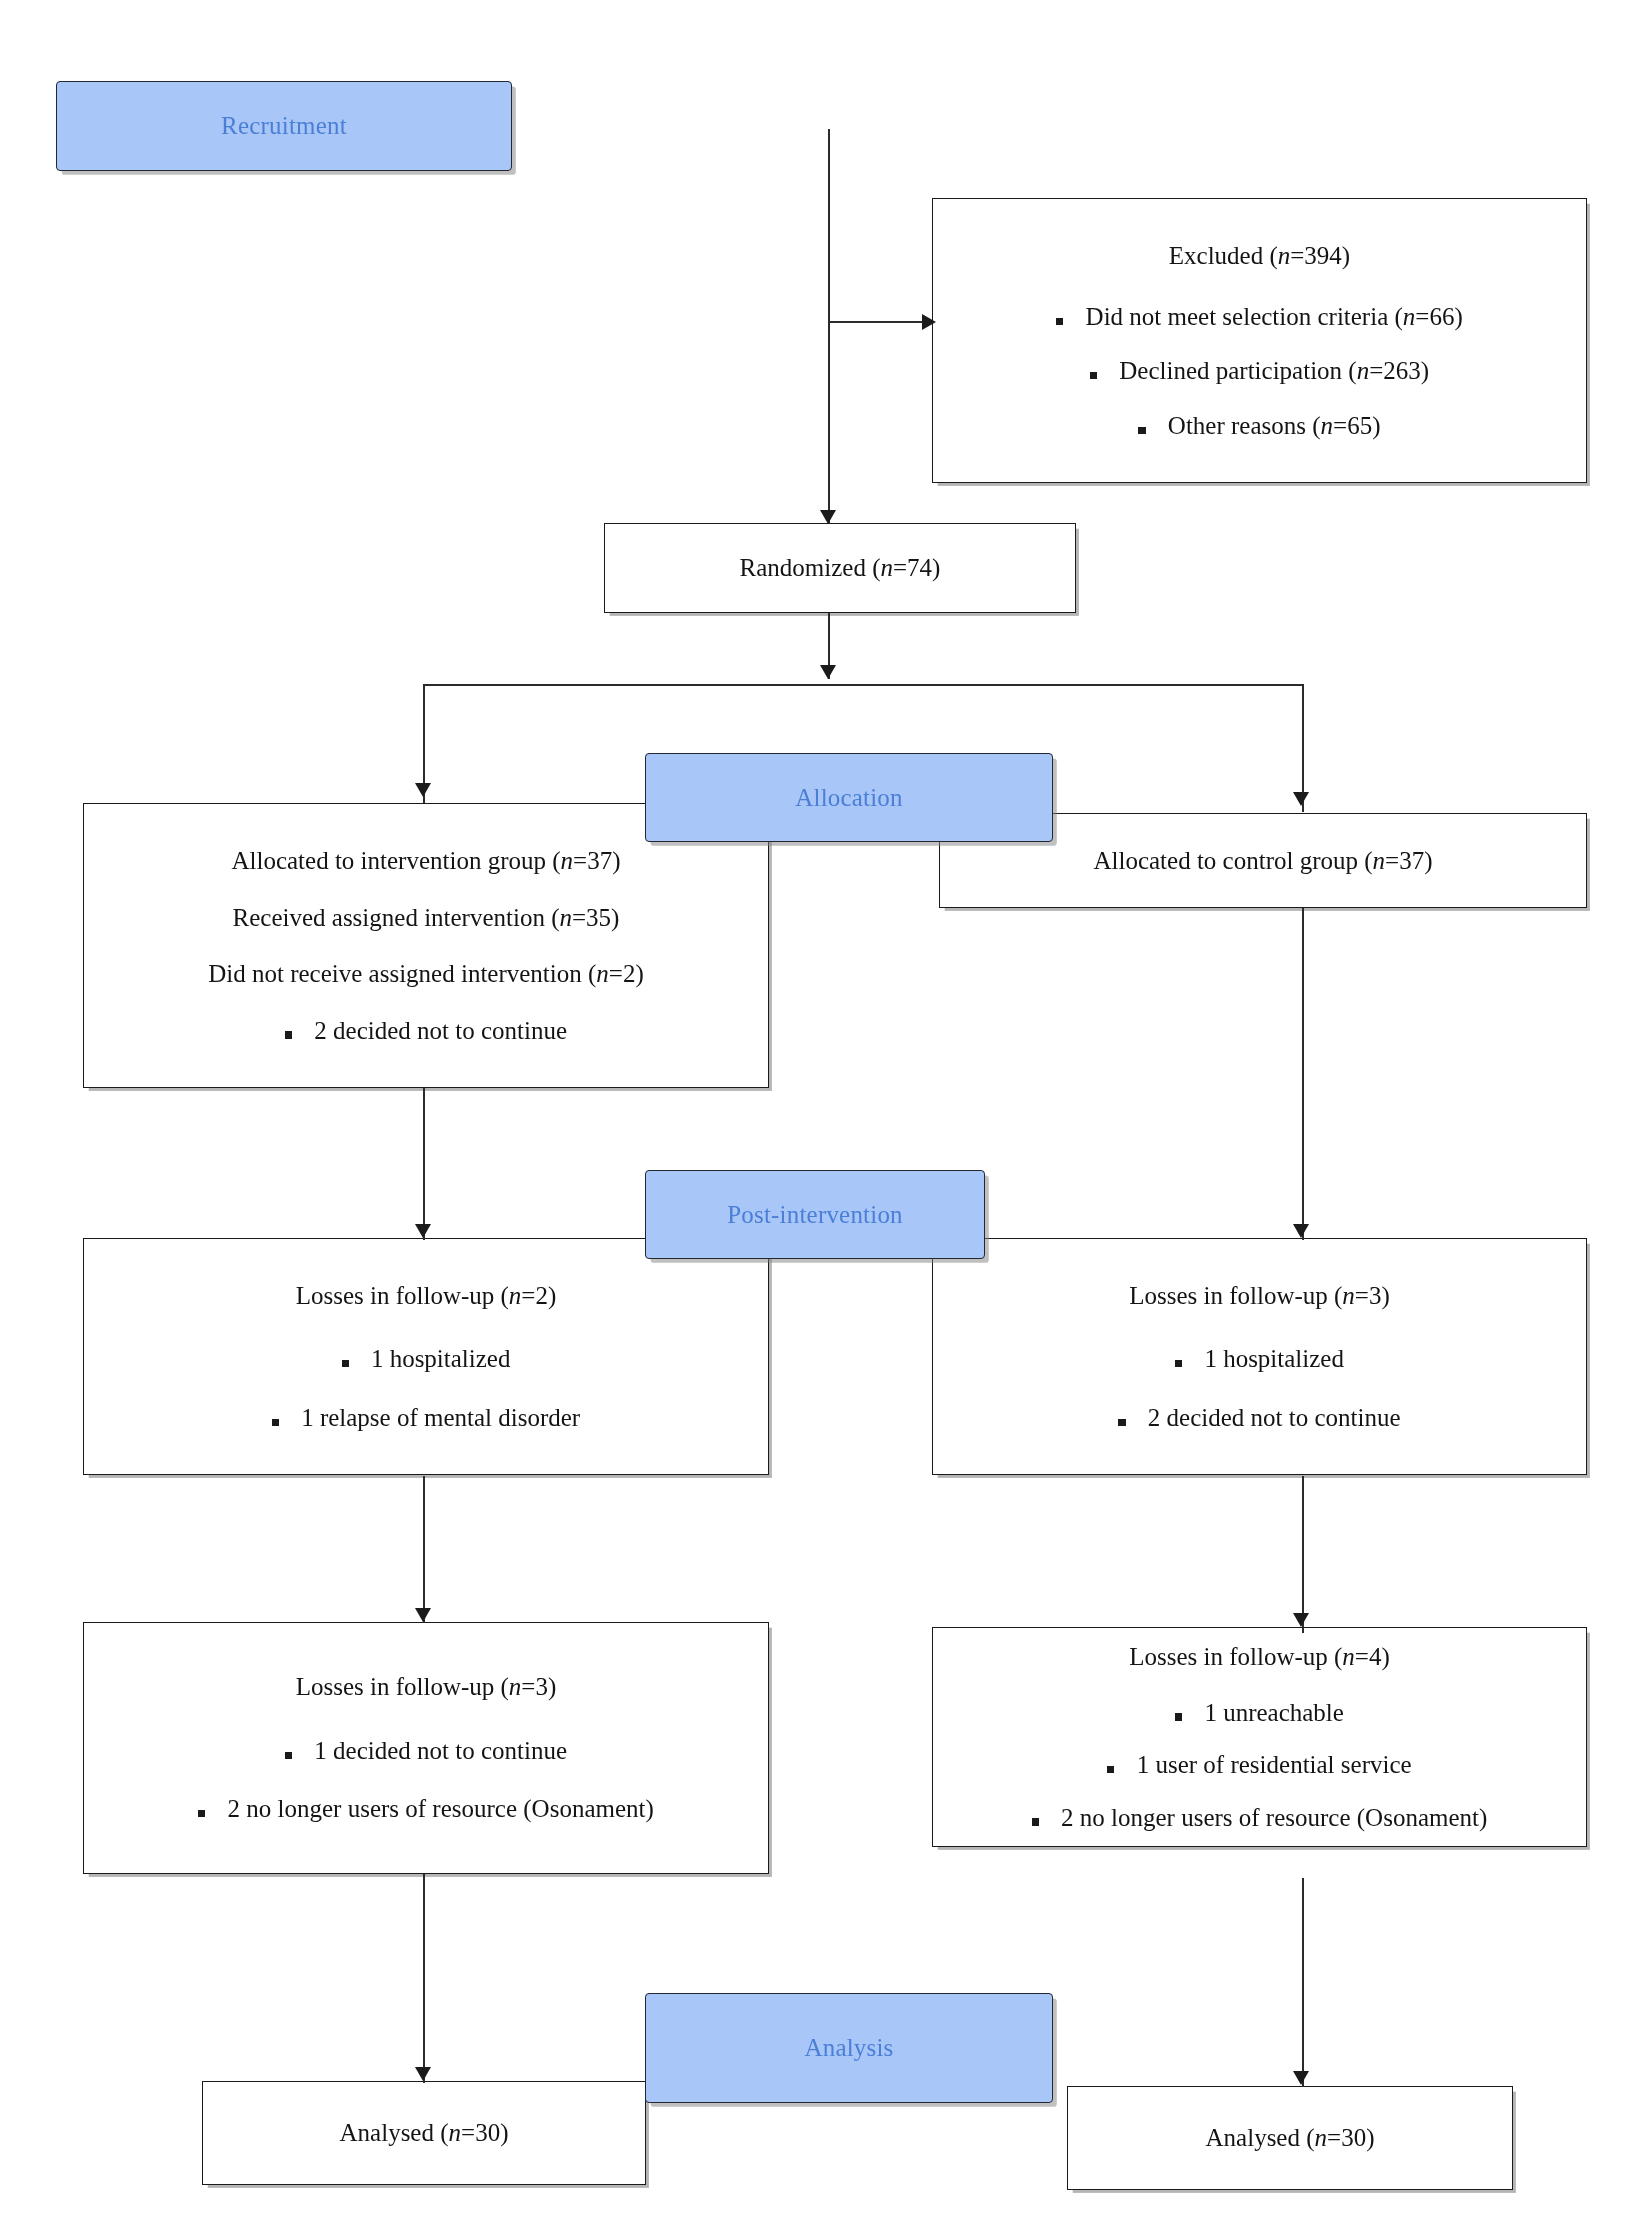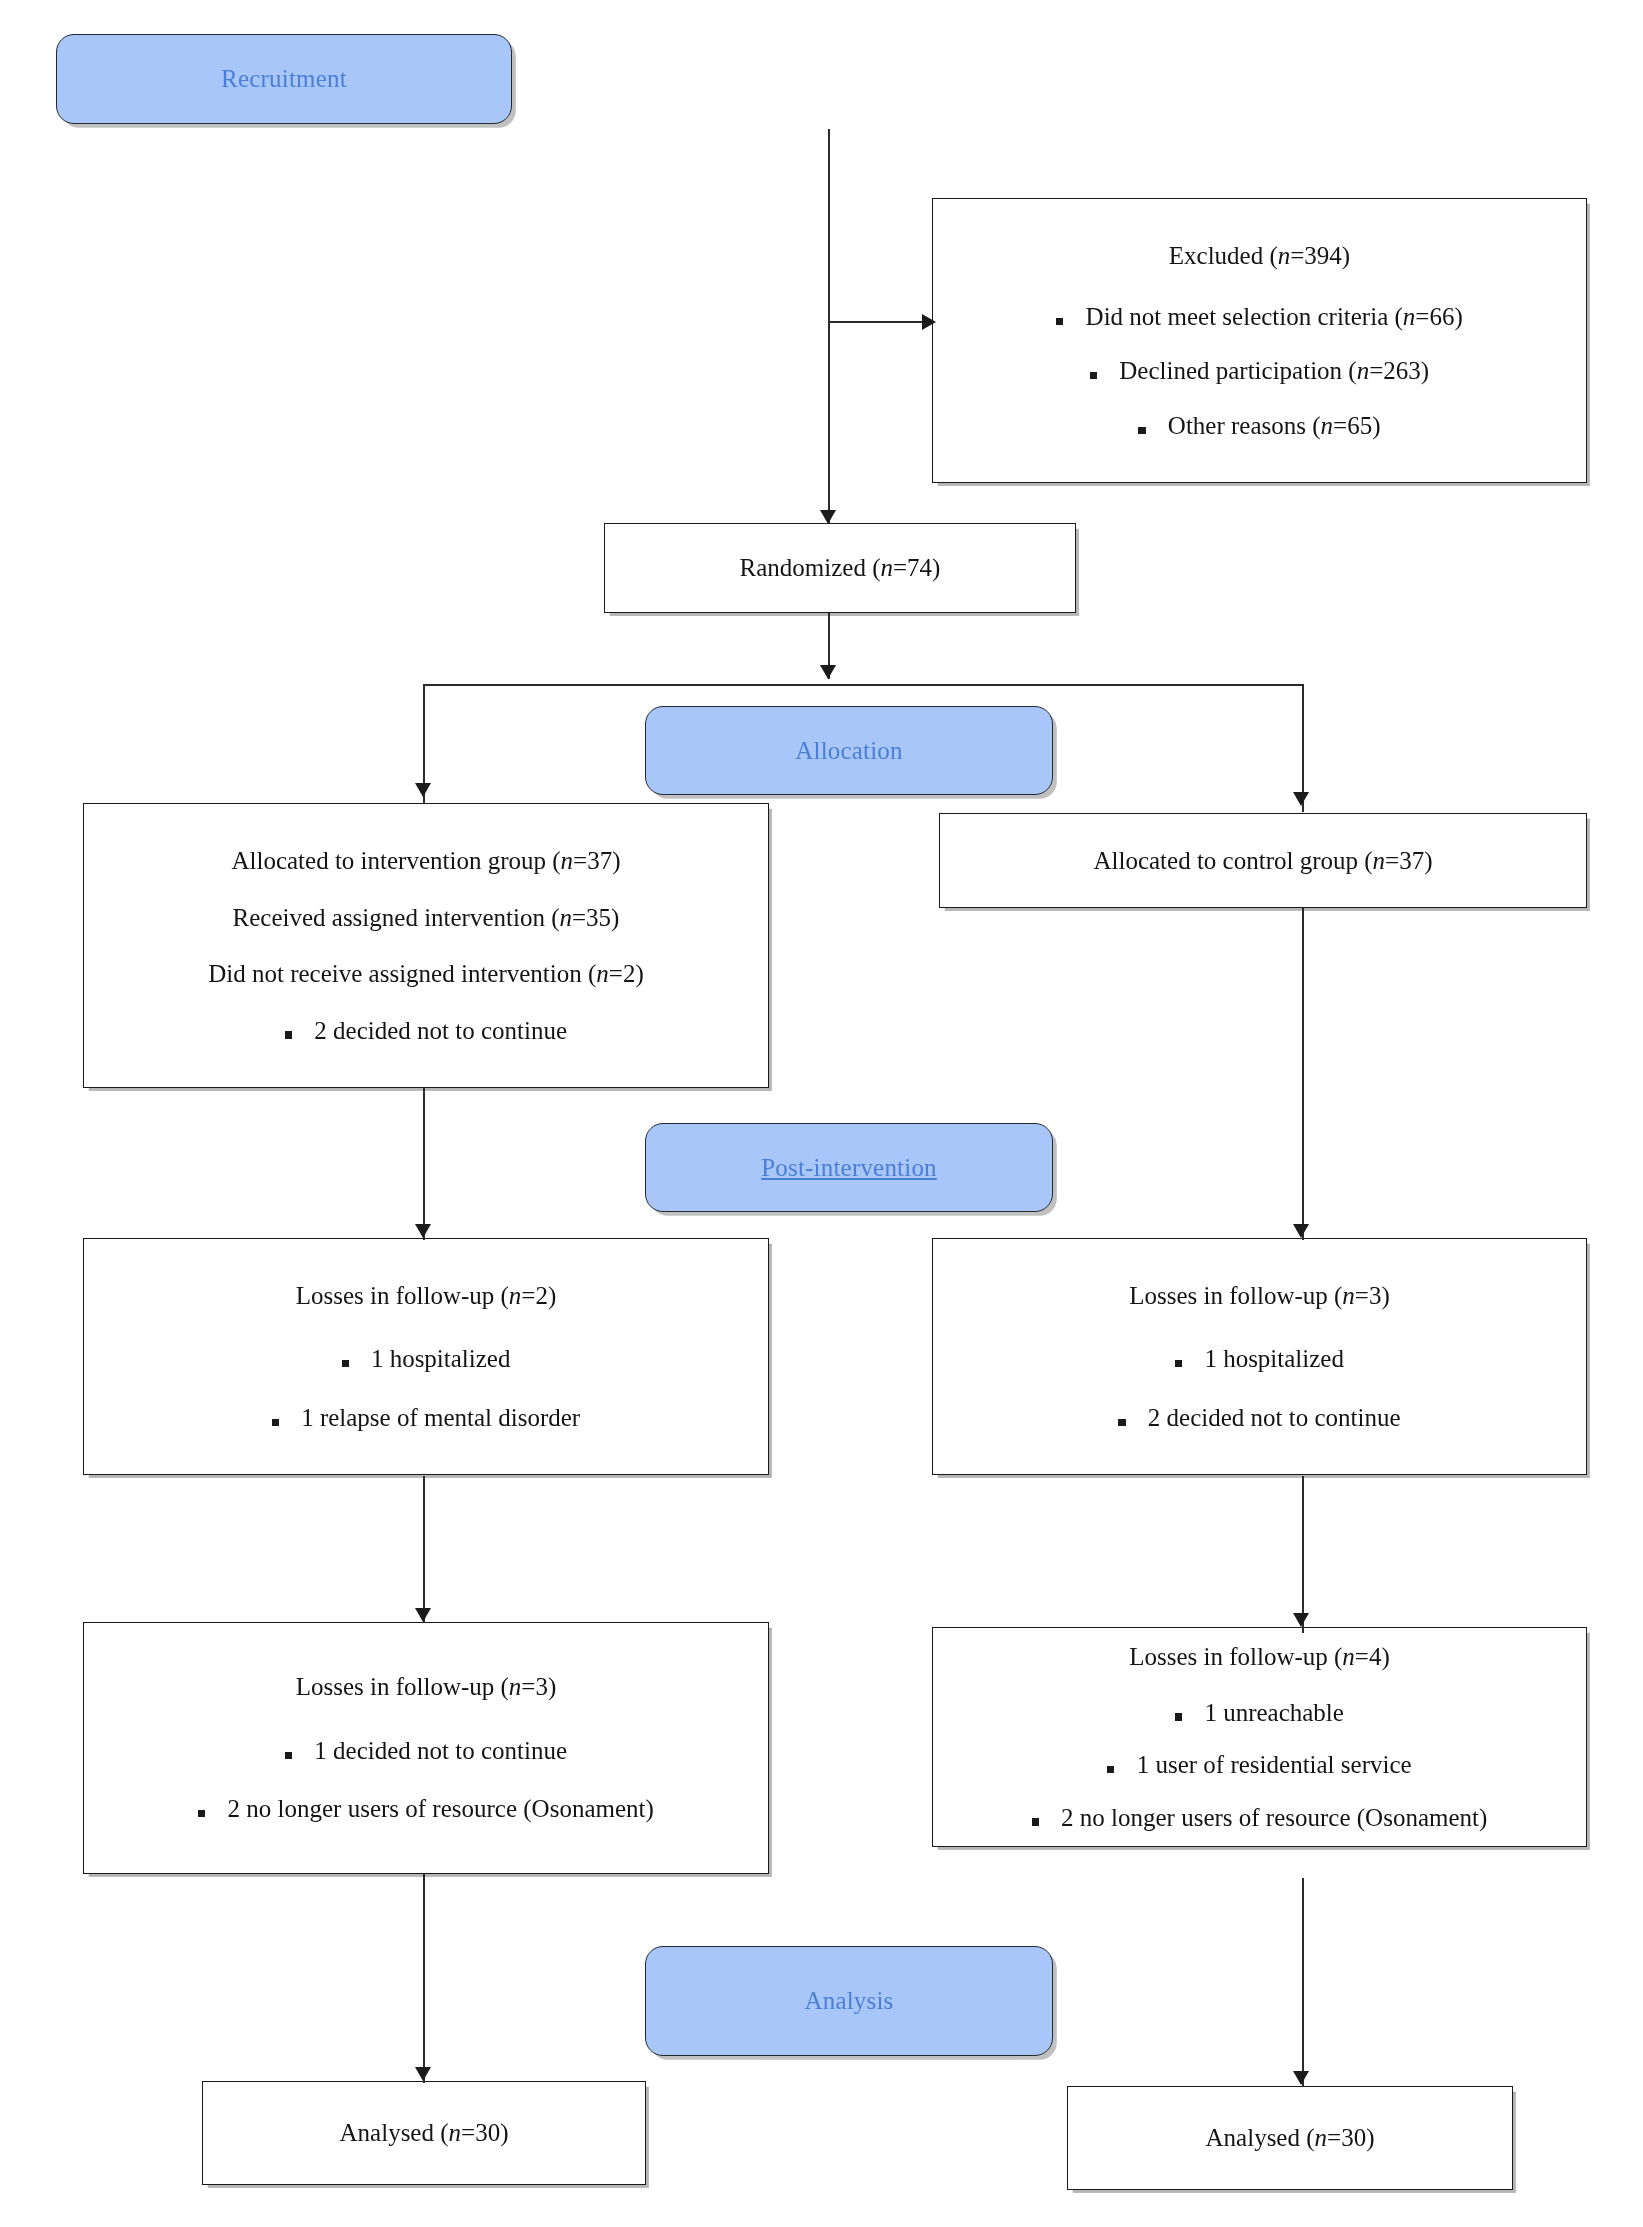--- a/index.html
+++ b/index.html
@@ -48,30 +48,31 @@
 
   
   i.n{ font-style:italic; }
 
   
   .badge{
     position:absolute;
     box-sizing:border-box;
     background:#a8c6f7;
     border:1.4px solid #23282e;
-    border-radius:18px;
+    border-radius:4px;
     box-shadow:4.7px 4.7px 0 -0.9px rgba(130,130,130,0.5);
     display:flex;
     align-items:center;
     justify-content:center;
     color:#4b7fd6;
     font-size:25px;
     letter-spacing:0.2px;
     z-index:20;
     white-space:nowrap;
+    margin-top:47px;
   }
 
   
   .vline{
     position:absolute;
     width:1.9px;
     background:#2b2b2b;
     z-index:1;
   }
   .hline{
@@ -105,21 +106,21 @@
 <div id="stage">
 
   <div class="badge" style="left:56px;top:34px;width:456px;height:90px;">
     <span>Recruitment</span>
   </div>
 
   <div class="badge" style="left:645px;top:706px;width:408px;height:89px;">
     <span>Allocation</span>
   </div>
 
-  <div class="badge" style="left:645px;top:1123px;width:408px;height:89px;text-decoration:underline;">
+  <div class="badge" style="left:645px;top:1123px;width:340px;height:89px;">
     <span>Post-intervention</span>
   </div>
 
 
   <div class="badge" style="left:645px;top:1946px;width:408px;height:110px;">
     <span>Analysis</span>
   </div>
 
 
   <div class="vline" style="left:828px;top:129px;height:394px;"></div>

